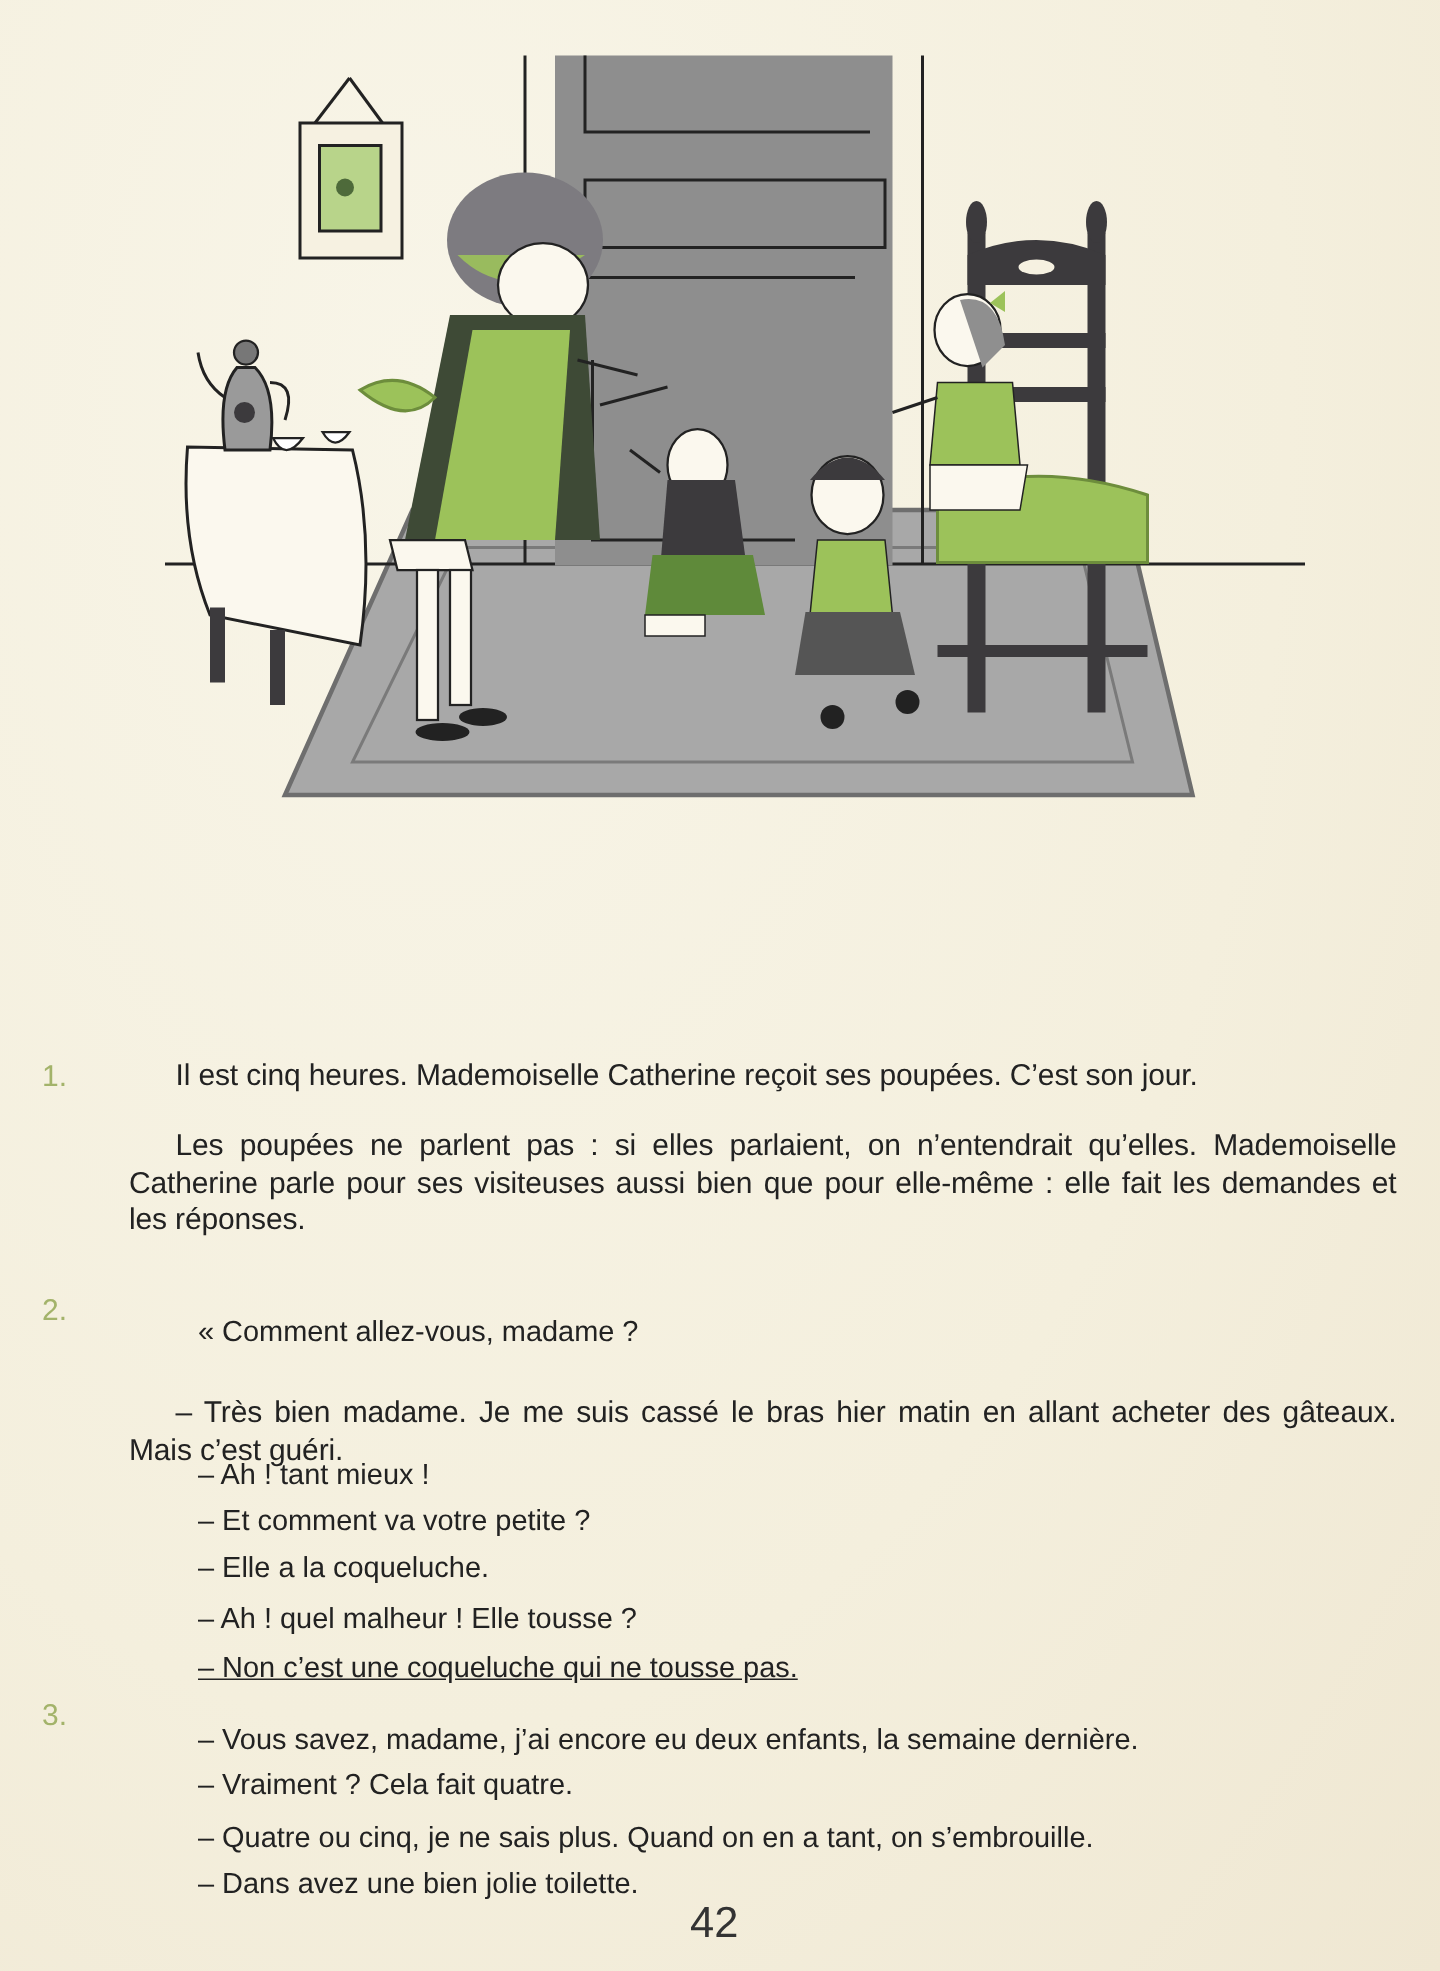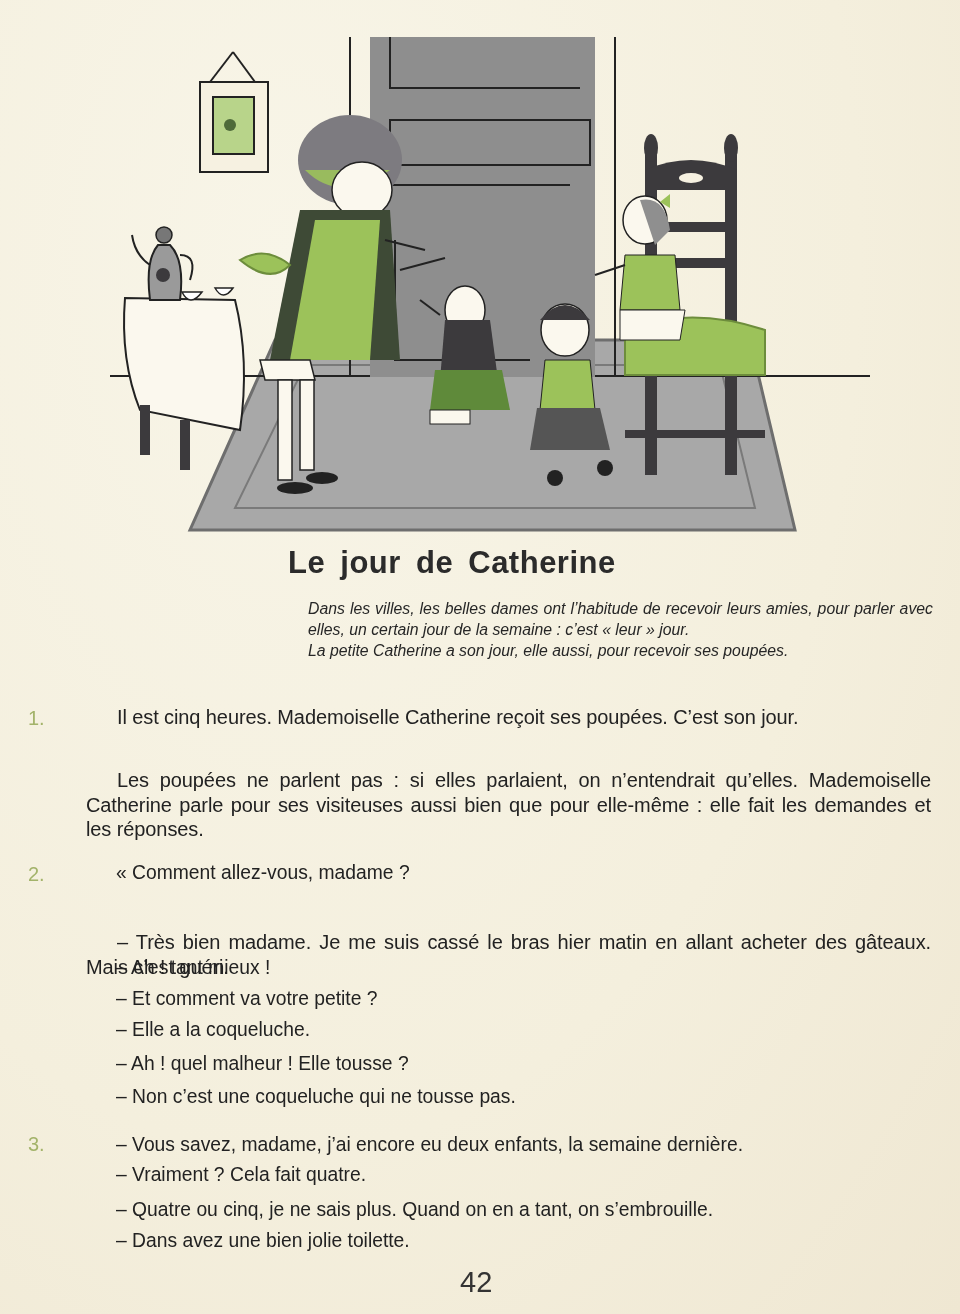--- a/index.html
+++ b/index.html
@@ -28,21 +28,21 @@
   .section { position: absolute; left: 0; width: 960px; }
   .num {
     position: absolute; left: 28px; font-size: 20px; color: #a3b36a;
   }
   .para {
     position: absolute; left: 86px; width: 845px;
     font-size: 20px; line-height: 24.5px; color: #222;
     text-align: justify; margin: 0; letter-spacing: -0.1px;
   }
   .ind { text-indent: 31px; }
-  .dlg { position: absolute; left: 116px; font-size: 19.3px; line-height: 24.5px; color: #222; margin: 0; white-space: nowrap; }
+  .dlg { position: absolute; left: 116px; font-size: 19.3px; line-height: 24.5px; color: #222; margin: 16px; white-space: nowrap; }
   .page-number {
     position: absolute; left: 460px; top: 1266px; font-size: 29px; color: #333;
   }
 </style>
 </head>
 <body>
 
 <div class="page">
 
   <svg class="illustration" viewBox="0 0 780 510" xmlns="http://www.w3.org/2000/svg">
@@ -132,42 +132,37 @@
     <g>
       <ellipse cx="545" cy="190" rx="22" ry="24" fill="#fbf8ee" stroke="#222" stroke-width="1.5"></ellipse>
       <path d="M540,170 Q565,165 570,200 L555,215 Z" fill="#8f8f8f"></path>
       <path d="M560,172 l10,-8 l0,14 Z" fill="#9cc25a"></path>
       <path d="M525,225 L575,225 L580,280 L520,280 Z" fill="#9cc25a" stroke="#222" stroke-width="1"></path>
       <path d="M520,280 L585,280 L580,310 L520,310 Z" fill="#fbf8ee" stroke="#222" stroke-width="1"></path>
       <path d="M525,235 L495,245" stroke="#222" stroke-width="2"></path>
     </g>
   </svg>
 
-  <h1 class="title">Le jour de Catherine</h1>
 
-  <div class="intro">
-    <p>Dans les villes, les belles dames ont l’habitude de recevoir leurs amies, pour parler avec elles, un certain jour de la semaine : c’est « leur » jour.</p>
-    <p>La petite Catherine a son jour, elle aussi, pour recevoir ses poupées.</p>
-  </div>
 
   <div class="section" style="top:705px;">
     <span class="num" style="top:2px;">1.</span>
     <p class="para ind" style="top:0;">Il est cinq heures. Mademoiselle Catherine reçoit ses poupées. C’est son jour.</p>
-    <p class="para ind" style="top:63px;">Les poupées ne parlent pas : si elles parlaient, on n’entendrait qu’elles. Mademoiselle Catherine parle pour ses visiteuses aussi bien que pour elle-même : elle fait les demandes et les réponses.</p>
+    <p class="para ind" style="top:47px;">Les poupées ne parlent pas : si elles parlaient, on n’entendrait qu’elles. Mademoiselle Catherine parle pour ses visiteuses aussi bien que pour elle-même : elle fait les demandes et les réponses.</p>
   </div>
 
   <div class="section" style="top:861px;">
     <span class="num" style="top:2px;">2.</span>
     <p class="dlg" style="top:0;">« Comment allez-vous, madame ?</p>
     <p class="para ind" style="top:38px;margin-top:31px;">– Très bien madame. Je me suis cassé le bras hier matin en allant acheter des gâteaux. Mais c’est guéri.</p>
     <p class="dlg" style="top:95px;">– Ah ! tant mieux !</p>
     <p class="dlg" style="top:126px;">– Et comment va votre petite ?</p>
     <p class="dlg" style="top:157px;">– Elle a la coqueluche.</p>
     <p class="dlg" style="top:191px;">– Ah ! quel malheur ! Elle tousse ?</p>
-    <p class="dlg" style="top:224px;">– Non c’est une coqueluche qui ne tousse pas.</p>
+    <p class="dlg" style="top:224px;text-decoration:underline;">– Non c’est une coqueluche qui ne tousse pas.</p>
   </div>
 
   <div class="section" style="top:1133px;">
     <span class="num" style="top:0;">3.</span>
     <p class="dlg" style="top:0;text-align:right;">– Vous savez, madame, j’ai encore eu deux enfants, la semaine dernière.</p>
     <p class="dlg" style="top:30px;">– Vraiment ? Cela fait quatre.</p>
     <p class="dlg" style="top:65px;">– Quatre ou cinq, je ne sais plus. Quand on en a tant, on s’embrouille.</p>
     <p class="dlg" style="top:96px;">– Dans avez une bien jolie toilette.</p>
   </div>
 

